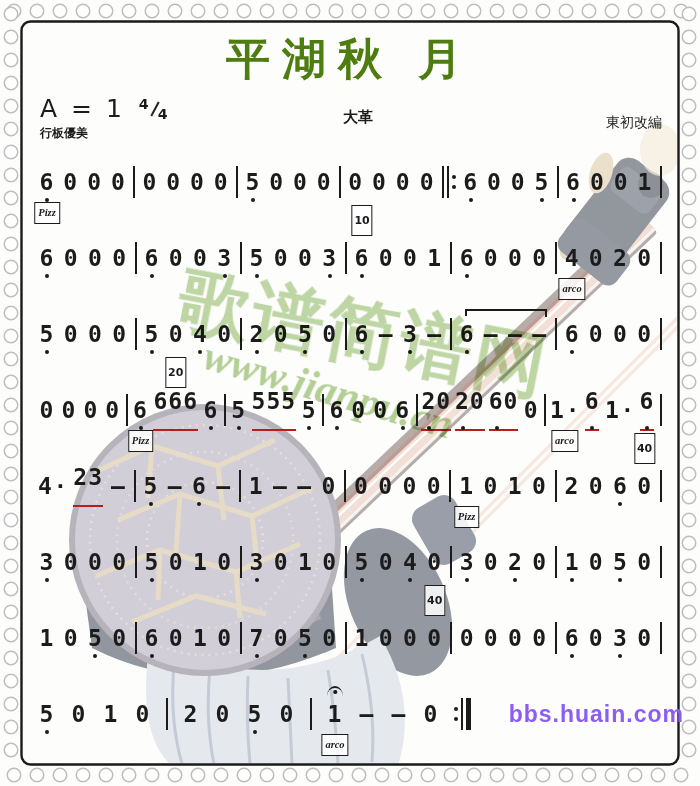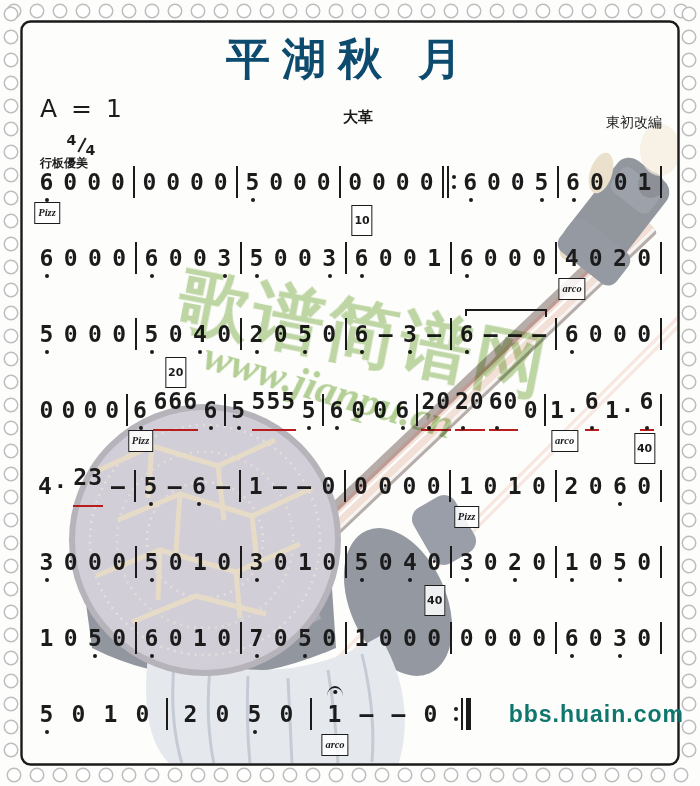--- a/index.html
+++ b/index.html
@@ -10,29 +10,29 @@
   
   .art-wrap{position:absolute;left:23px;top:23px;width:654px;height:740px;overflow:hidden;border-radius:8px;z-index:1;}
   
   .wm-cn{position:absolute;left:176px;top:286px;z-index:4;font-size:72px;font-weight:800;
          color:#aecb8c;opacity:.78;transform:rotate(11deg);letter-spacing:3px;white-space:nowrap;
          mix-blend-mode:multiply;text-shadow:0 0 2px #ffffff;}
   .wm-url{position:absolute;left:200px;top:366px;z-index:4;font-size:42px;font-weight:700;font-style:italic;
           font-family:"Liberation Serif",serif;color:#a2c67d;opacity:.8;transform:rotate(16deg);
           white-space:nowrap;mix-blend-mode:multiply;}
   .wm-bbs{position:absolute;right:16px;bottom:58px;z-index:2;font-size:23px;font-weight:700;
-          color:#0f766e;letter-spacing:1px;}
+          color:#8b5cf6;letter-spacing:1px;}
   
   .content{position:absolute;inset:22px;z-index:3;padding:6px 16px 0 16px;box-sizing:border-box;}
   .title{margin:8px 0 0;text-align:center;font-size:44px;line-height:1.05;font-weight:800;
-         letter-spacing:12px;color:#0c4a6e;}
+         letter-spacing:12px;color:#4d7c0f;}
   .hdr{position:relative;height:78px;}
   .instr{position:absolute;left:50%;transform:translateX(-50%);top:26px;font-size:15px;font-weight:700;margin-left:8px;}
   .keyblk{position:absolute;left:2px;top:12px;}
-  .keyrow{font-family:"DejaVu Sans",sans-serif;font-size:25px;letter-spacing:3px;display:flex;align-items:center;gap:14px;flex-direction:column;}
+  .keyrow{font-family:"DejaVu Sans",sans-serif;font-size:25px;letter-spacing:3px;display:flex;align-items:center;gap:14px;}
   .timesig{display:inline-flex;align-items:center;font-size:17px;font-weight:700;}
   .timesig sup{transform:translateY(-5px);}
   .timesig sub{transform:translateY(5px);}
   .fslash{display:inline-block;width:16px;height:2px;background:#222;transform:rotate(-62deg);margin:0 -5px;}
   .tempo-row{margin-top:2px;font-size:12px;font-weight:700;display:flex;}
   .arranger{position:absolute;right:0;top:32px;font-family:"Liberation Serif",serif;font-size:14px;font-weight:400;}
   
   .notation{margin-top:6px;}
   .mline{display:flex;align-items:center;justify-content:space-between;height:32px;margin-bottom:44px;position:relative;}
   .mline:last-child{justify-content:flex-start;gap:14px;width:53%;}

